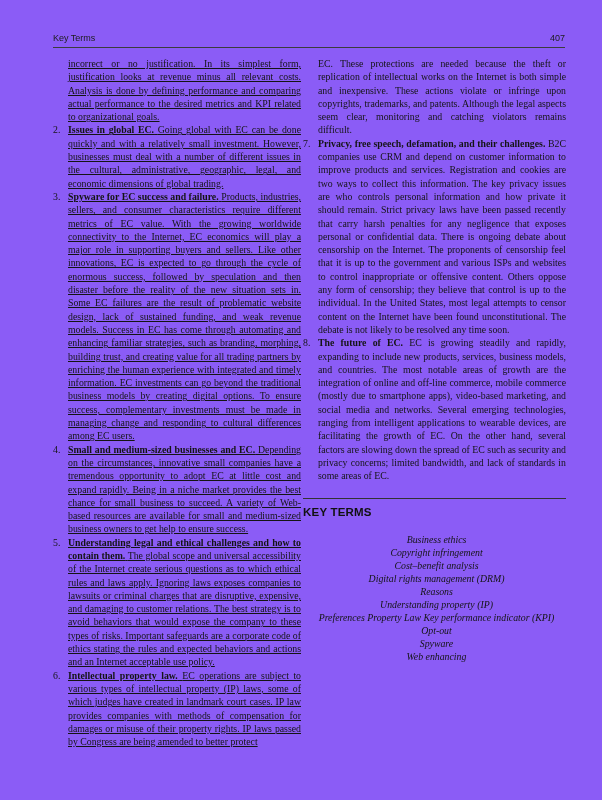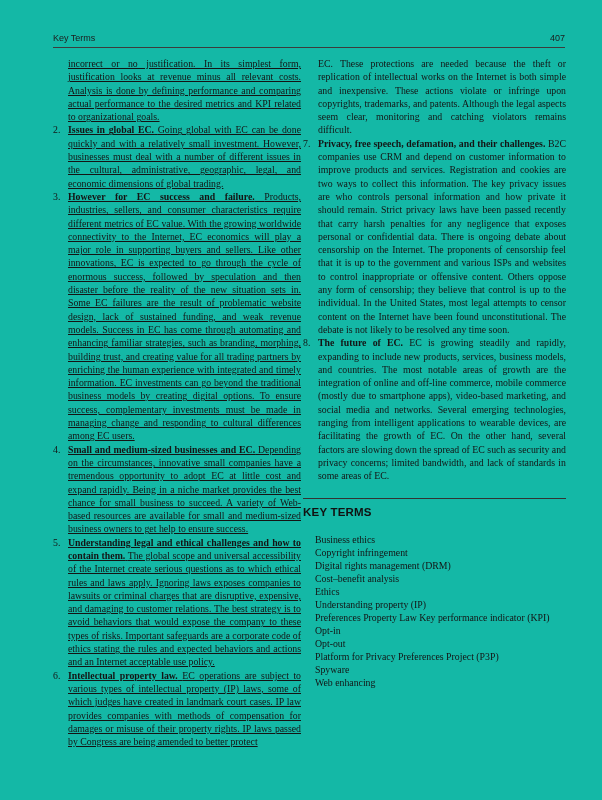--- a/index.html
+++ b/index.html
@@ -4,21 +4,21 @@
 <style>
   html, body {
     margin: 0;
     padding: 0;
     background: #ffffff;
   }
   .page {
     position: relative;
     width: 602px;
     height: 800px;
-    background: #14b8a6;
+    background: #8b5cf6;
     overflow: hidden;
     color: #141414;
   }
   
   .running-head {
     position: absolute;
     left: 53px;
     top: 33px;
     width: 512px;
     display: flex;
@@ -79,25 +79,26 @@
     margin: 7px 0 0 0;
     font-family: "Liberation Sans", sans-serif;
     font-weight: bold;
     font-size: 11.5px;
     letter-spacing: 0.2px;
     color: #111111;
     text-align: left;
   }
   .kt-list {
     list-style: none;
-    margin: 14px 0 0 12px;
+    margin: 14px 0 0 4px;
     padding: 0;
     font-size: 9.8px;
     line-height: 13px;
-    text-align: left;
+    text-align: center;
+    font-style: italic;
   }
 </style>
 </head>
 <body>
 
 <div class="page">
 
   <div class="running-head">
     <span>Key Terms</span>
     <span>407</span>
@@ -108,21 +109,21 @@
     <p class="cont-para">incorrect or no justification. In its simplest form, justification looks at revenue minus all relevant costs. Analysis is done by defining performance and comparing actual performance to the desired metrics and KPI related to organizational goals.</p>
 
     <div class="num-item">
       <span class="num">2.</span>
       <b class="lead">Issues in global EC.</b>
       <span>Going global with EC can be done quickly and with a relatively small investment. However, businesses must deal with a number of different issues in the cultural, administrative, geographic, legal, and economic dimensions of global trading.</span>
     </div>
 
     <div class="num-item">
       <span class="num">3.</span>
-      <b class="lead">However for EC success and failure.</b>
+      <b class="lead">Spyware for EC success and failure.</b>
       <span>Products, industries, sellers, and consumer characteristics require different metrics of EC value. With the growing worldwide connectivity to the Internet, EC economics will play a major role in supporting buyers and sellers. Like other innovations, EC is expected to go through the cycle of enormous success, followed by speculation and then disaster before the reality of the new situation sets in. Some EC failures are the result of problematic website design, lack of sustained funding, and weak revenue models. Success in EC has come through automating and enhancing familiar strategies, such as branding, morphing, building trust, and creating value for all trading partners by enriching the human experience with integrated and timely information. EC investments can go beyond the traditional business models by creating digital options. To ensure success, complementary investments must be made in managing change and responding to cultural differences among EC users.</span>
     </div>
 
     <div class="num-item">
       <span class="num">4.</span>
       <b class="lead">Small and medium-sized businesses and EC.</b>
       <span>Depending on the circumstances, innovative small companies have a tremendous opportunity to adopt EC at little cost and expand rapidly. Being in a niche market provides the best chance for small business to succeed. A variety of Web-based resources are available for small and medium-sized business owners to get help to ensure success.</span>
     </div>
 
     <div class="num-item">
@@ -152,27 +153,25 @@
       <b class="lead">The future of EC.</b>
       <span>EC is growing steadily and rapidly, expanding to include new products, services, business models, and countries. The most notable areas of growth are the integration of online and off-line commerce, mobile commerce (mostly due to smartphone apps), video-based marketing, and social media and networks. Several emerging technologies, ranging from intelligent applications to wearable devices, are facilitating the growth of EC. On the other hand, several factors are slowing down the spread of EC such as security and privacy concerns; limited bandwidth, and lack of standards in some areas of EC.</span>
     </div>
 
     <div class="keyterms">
       <div class="kt-rule"></div>
       <h2 class="kt-heading">KEY TERMS</h2>
       <ul class="kt-list">
         <li>Business ethics</li>
         <li>Copyright infringement</li>
+        <li>Cost–benefit analysis</li>
         <li>Digital rights management (DRM)</li>
-        <li>Cost–benefit analysis</li>
-        <li>Ethics</li>
+        <li>Reasons</li>
         <li>Understanding property (IP)</li>
         <li>Preferences Property Law Key performance indicator (KPI)</li>
-        <li>Opt-in</li>
         <li>Opt-out</li>
-        <li>Platform for Privacy Preferences Project (P3P)</li>
         <li>Spyware</li>
         <li>Web enhancing</li>
       </ul>
     </div>
   </div>
 
 </div>
 
 </body></html>

